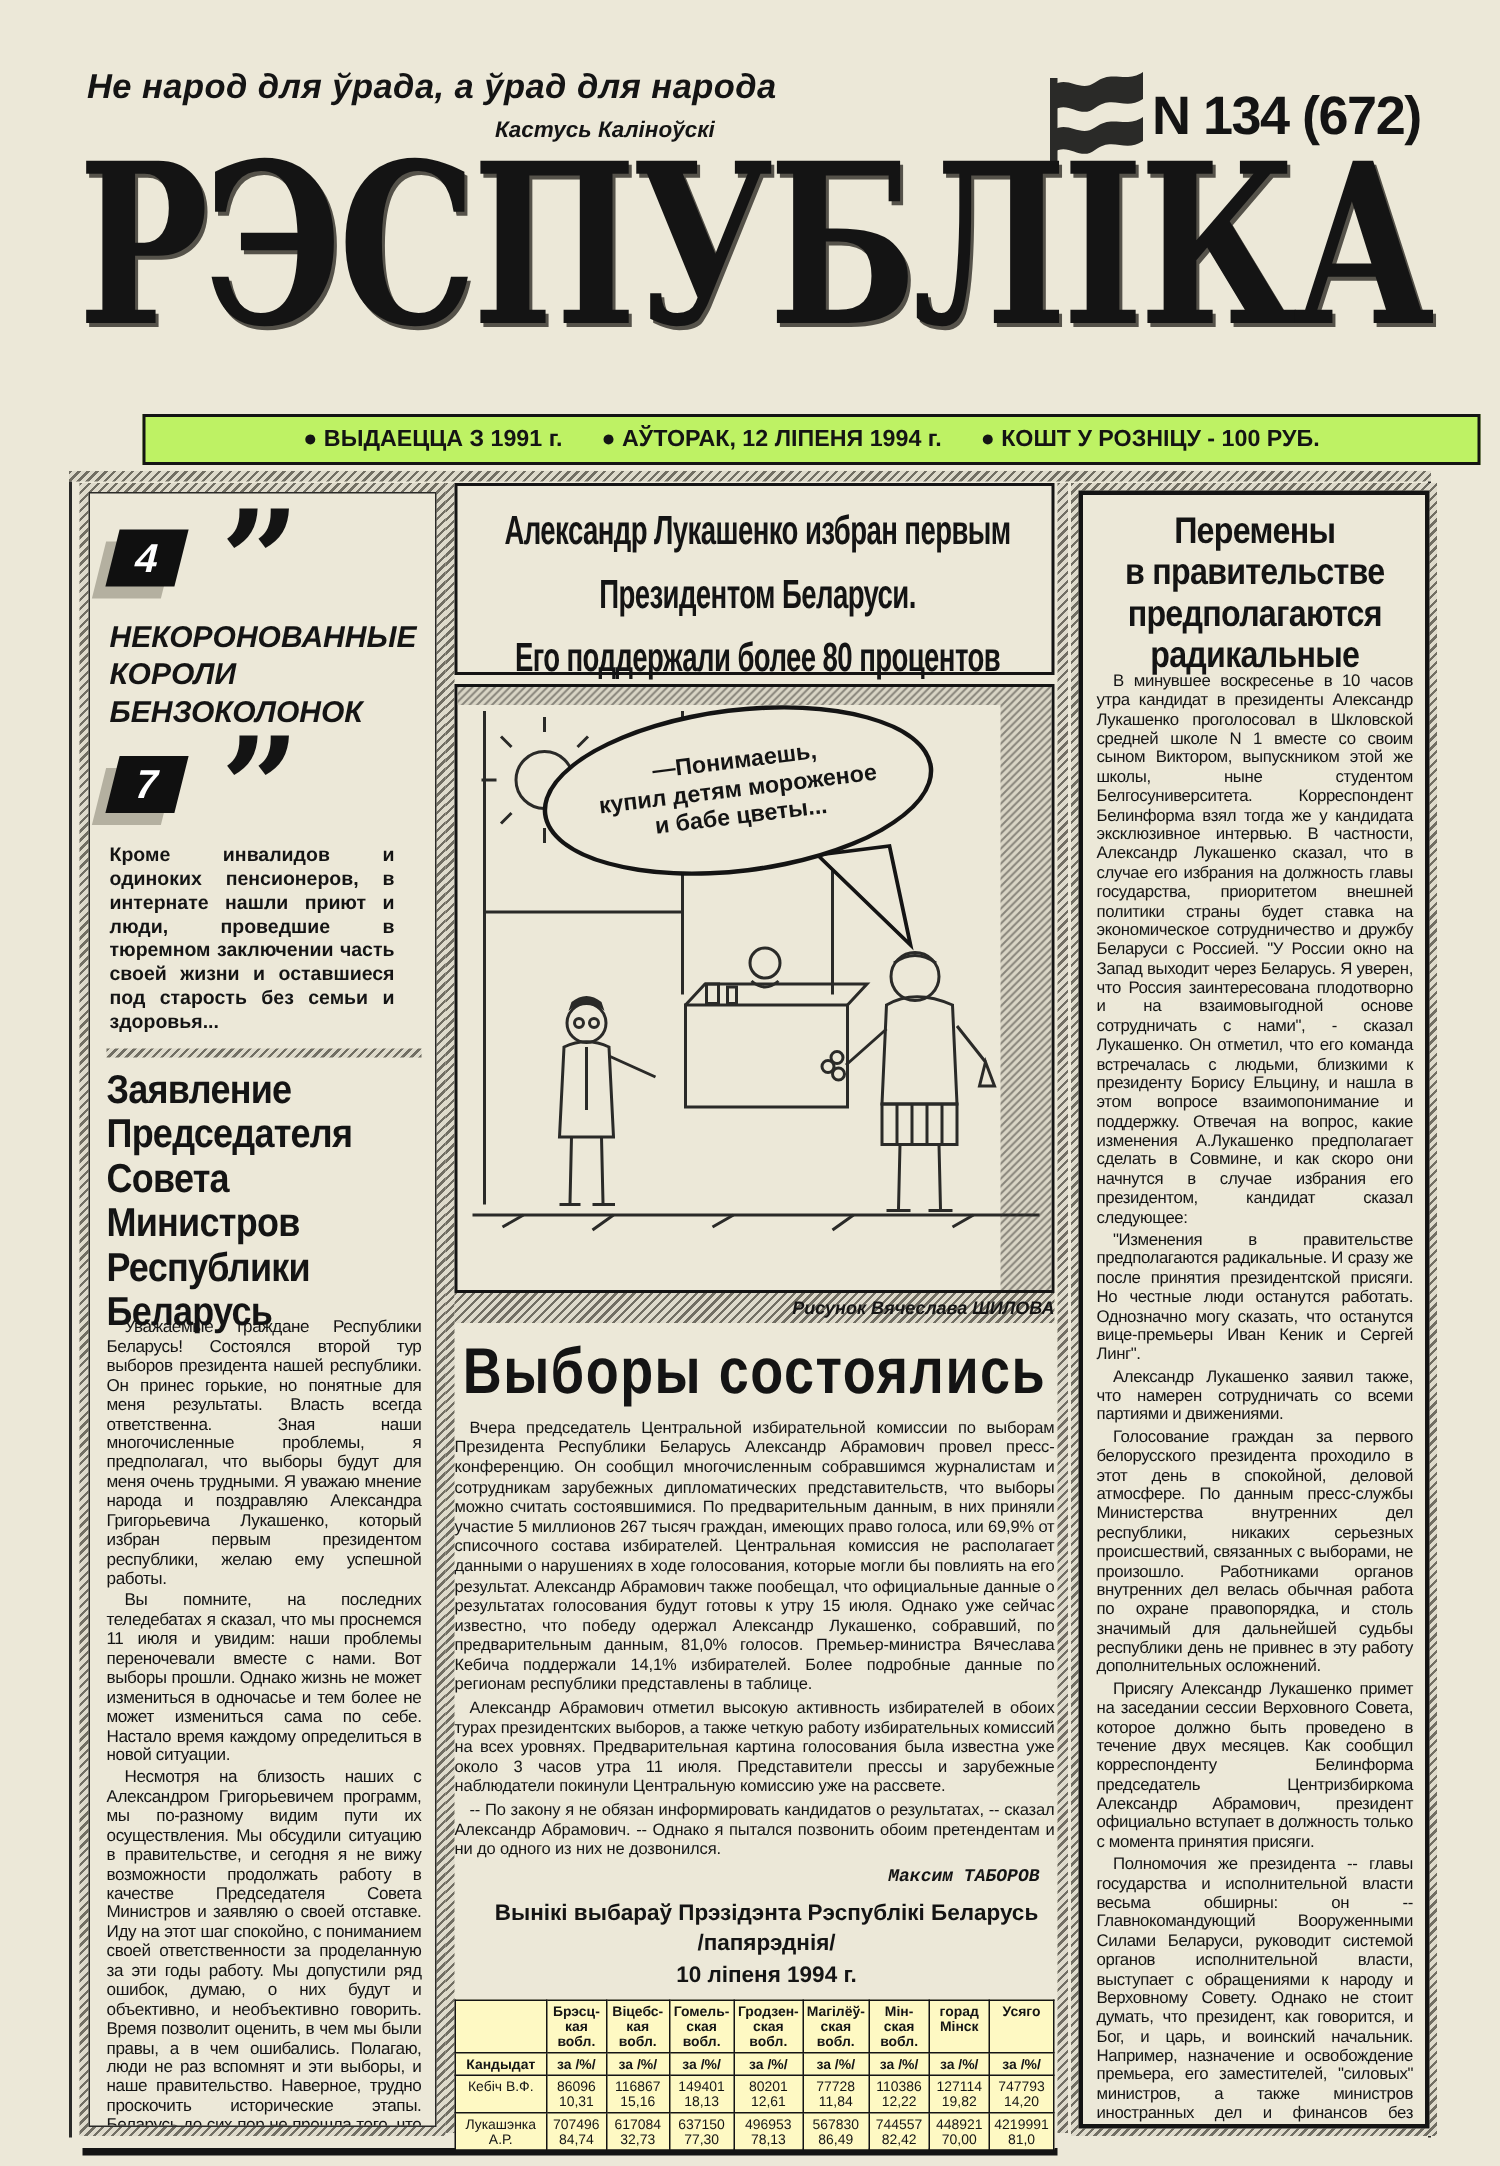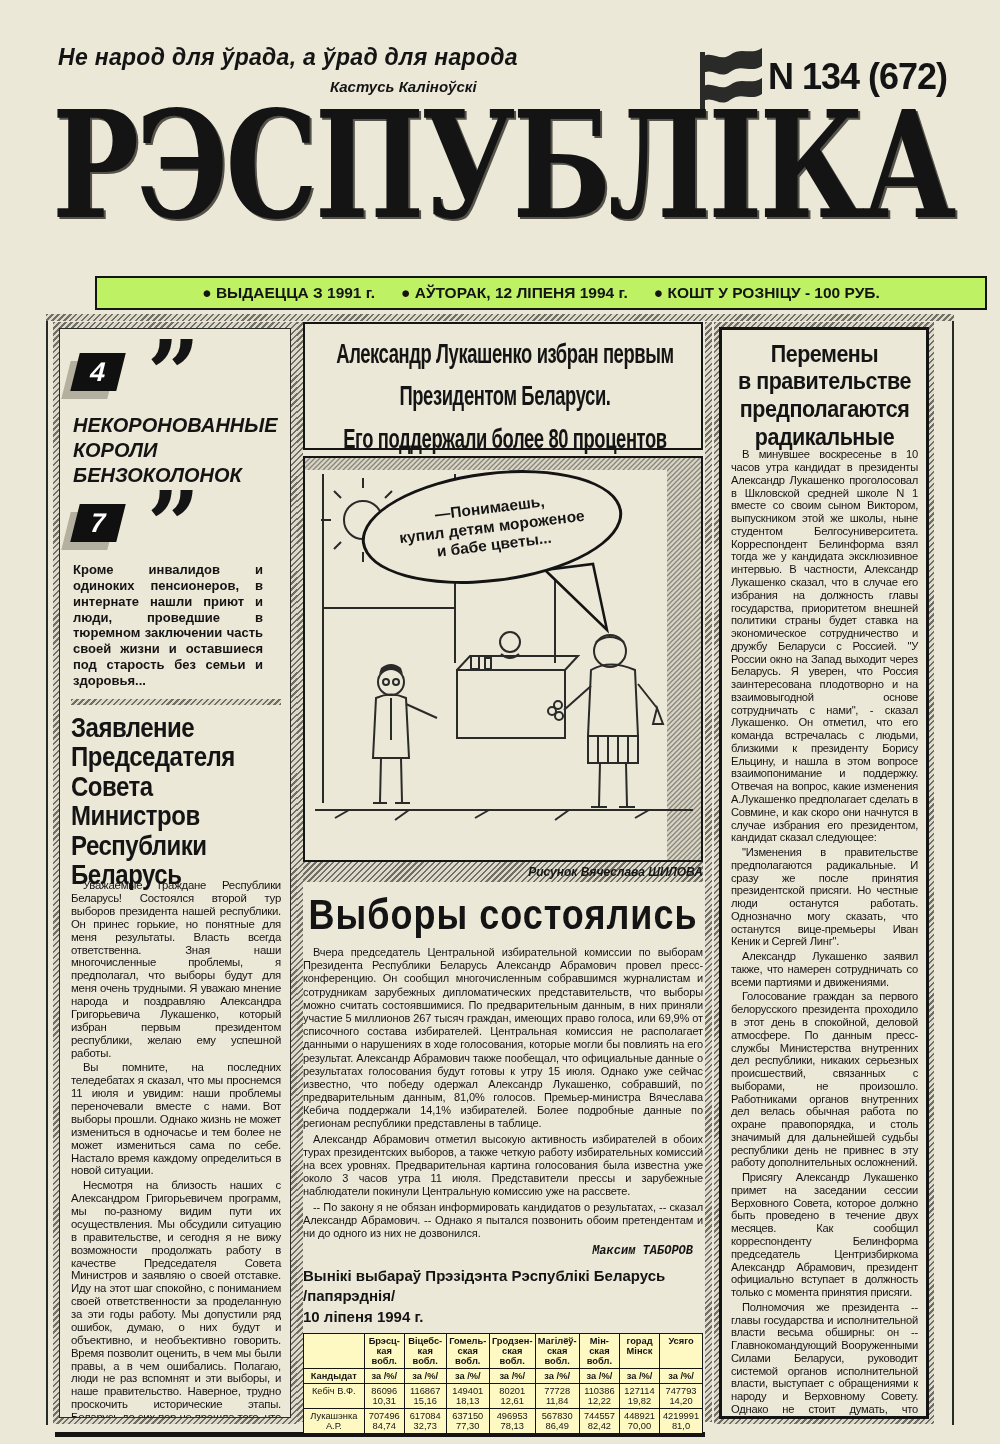--- a/index.html
+++ b/index.html
@@ -56,31 +56,31 @@
           justify-content:center;text-align:center;font-size:15.5px;font-weight:bold;line-height:1.2;z-index:2;}
   .caption-strip{left:303px;top:862px;width:400px;height:20px;display:flex;align-items:center;
                  justify-content:flex-end;padding-right:0;box-sizing:border-box;}
   .caption-strip span{font-size:12px;font-weight:bold;font-style:italic;background:transparent;}
   .article-col{left:303px;top:888px;width:400px;}
   .article-title{text-align:center;font-size:36px;font-weight:900;letter-spacing:1px;line-height:1;
                  transform:scaleY(1.2);transform-origin:50% 20%;margin:6px 0 16px 0;}
   .article-body p{font-size:11px;line-height:1.2;text-align:justify;margin:0 0 2px 0;text-indent:10px;
                   letter-spacing:-.1px;}
   .article-sig{font-size:12px;font-weight:bold;font-style:italic;text-align:right;margin:4px 10px 8px 0;font-family:Liberation Mono, monospace;}
-  .table-title{font-size:15px;font-weight:bold;line-height:1.35;margin:8px 0 6px 0;}
+  .table-title{text-align:center;font-size:15px;font-weight:bold;line-height:1.35;margin:8px 0 6px 16px;}
   table.results{border-collapse:collapse;margin:2px auto 0 auto;}
   table.results th,table.results td{border:1px solid #141414;padding:2px 2px;font-size:9.3px;
         vertical-align:top;text-align:center;background:#fef9c3;}
   table.results th{font-weight:bold;}
   .cell2{display:block;}
   .cand-col{width:66px;}
   .num-col{width:40px;}
 
   
-  .right-wrap{left:714px;top:322px;width:220px;height:1102px;padding:5px;box-sizing:border-box;}
+  .right-wrap{left:714px;top:322px;width:244px;height:1102px;padding:5px;box-sizing:border-box;}
   .right-box{width:100%;height:100%;background:#ece8d8;border:3px solid #141414;box-sizing:border-box;
              padding:8px 8px 6px 9px;overflow:hidden;}
   .right-title{font-size:21.5px;font-weight:900;line-height:1.12;text-align:center;letter-spacing:-.5px;
                transform:scaleY(1.15);transform-origin:50% 0;margin:2px 0 12px 0;}
   .right-body p{font-size:11.2px;line-height:1.14;text-align:justify;margin:0 0 2px 0;text-indent:11px;
                 letter-spacing:-.25px;}
   svg .ln{stroke:#2a2a28;stroke-width:2;fill:none;}
   svg .fl{fill:#2a2a28;}
 </style>
 </head>

